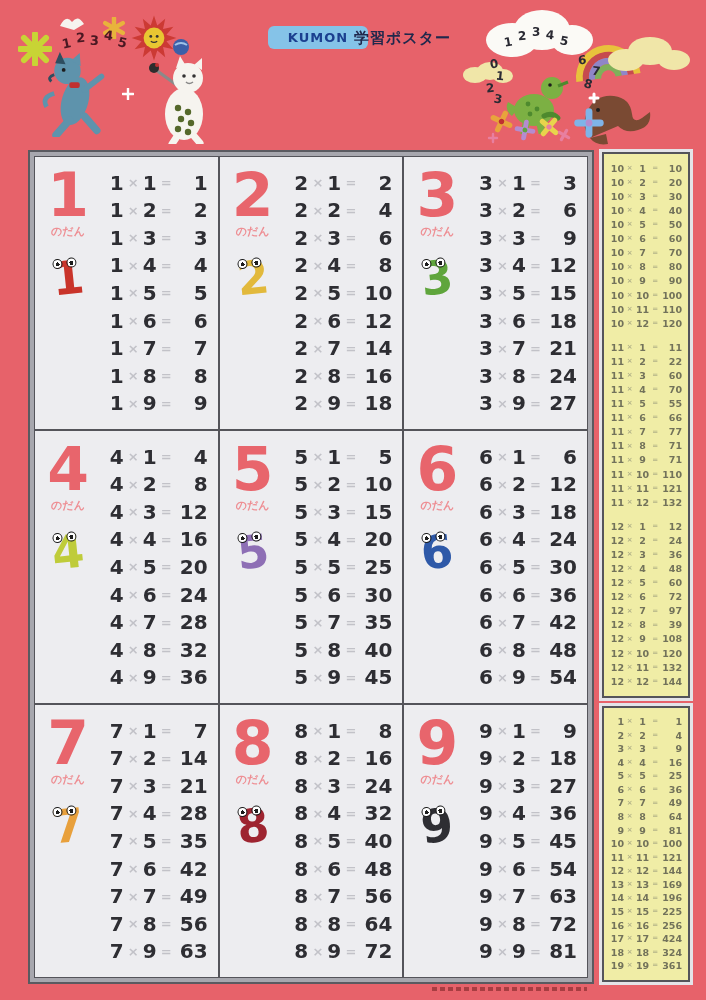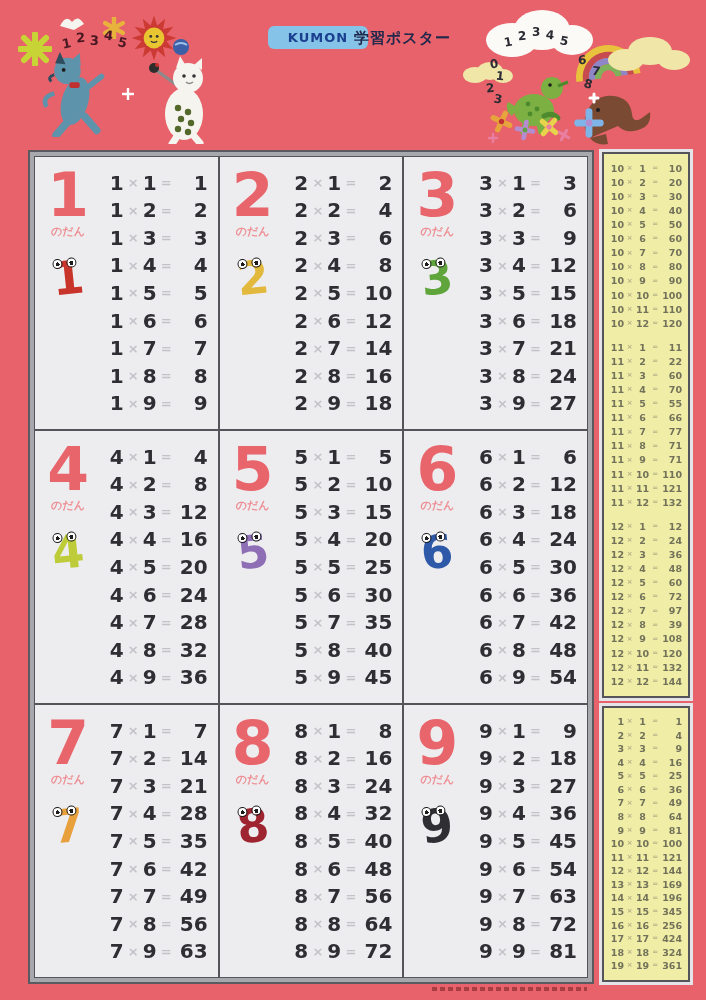--- a/index.html
+++ b/index.html
@@ -1264,21 +1264,21 @@
         <span class="sym">×</span>
         <span class="b">14</span>
         <span class="sym">=</span>
         <span class="p">196</span>
       </div>
       <div class="srow">
         <span class="a">15</span>
         <span class="sym">×</span>
         <span class="b">15</span>
         <span class="sym">=</span>
-        <span class="p">345</span>
+        <span class="p">225</span>
       </div>
       <div class="srow">
         <span class="a">16</span>
         <span class="sym">×</span>
         <span class="b">16</span>
         <span class="sym">=</span>
         <span class="p">256</span>
       </div>
       <div class="srow">
         <span class="a">17</span>

